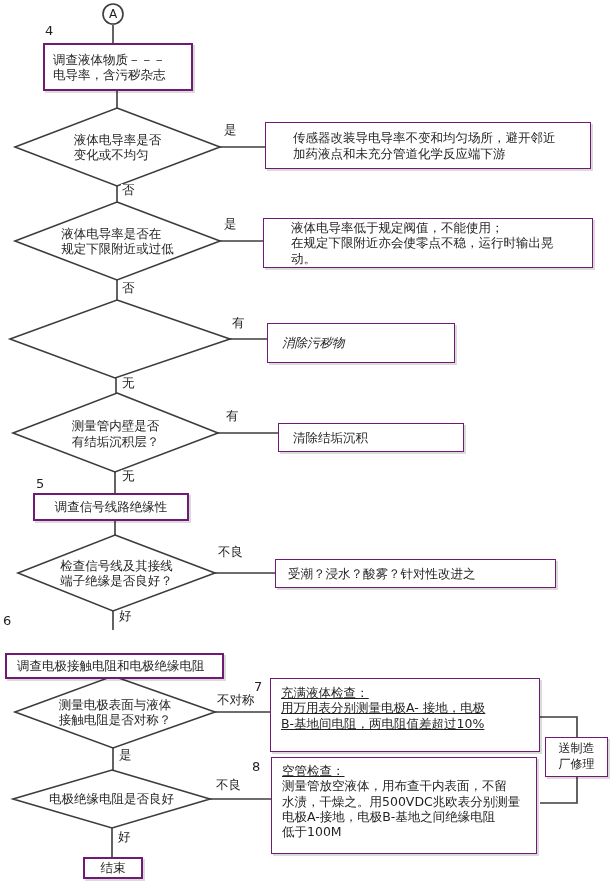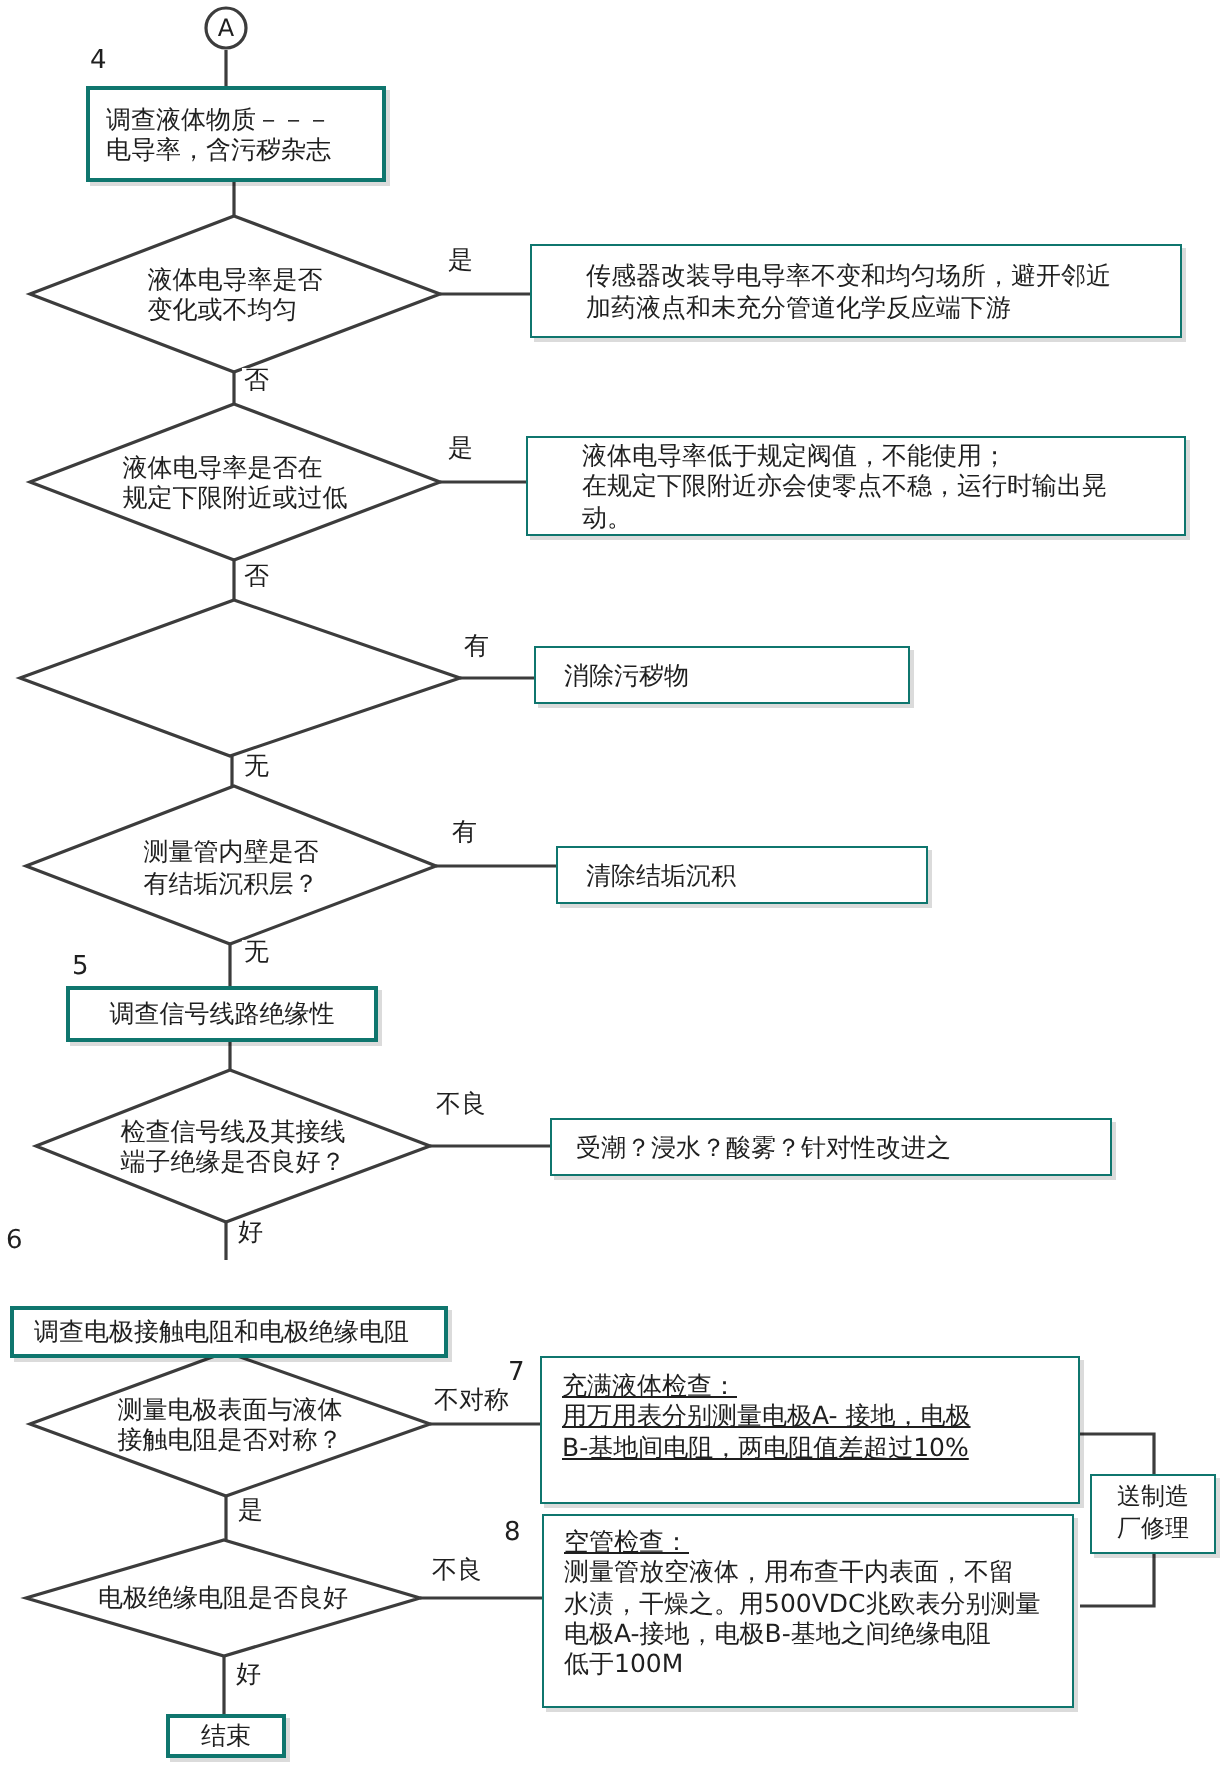--- a/index.html
+++ b/index.html
@@ -4,21 +4,21 @@
 <style>
   html,body{margin:0;padding:0;background:#fff;}
   #stage{
     position:relative;width:614px;height:892px;background:#fff;overflow:hidden;
     font-family:"DejaVu Sans",sans-serif;color:#1f1f1f;
   }
   #wires{position:absolute;left:0;top:0;width:614px;height:892px;}
   .abs{position:absolute;}
   .preline{white-space:pre-line;}
   .node{
-    position:absolute;box-sizing:border-box;border:2px solid #0f766e;background:#fff;
+    position:absolute;box-sizing:border-box;border:2px solid #701a75;background:#fff;
     font-size:12.5px;line-height:1.22;box-shadow:2px 2px 0 rgba(0,0,0,.14);
   }
   .thin{border-width:1.5px;}
   .vcenter{display:flex;align-items:center;}
   .hcenter{display:flex;align-items:center;justify-content:center;text-align:center;}
   .dtext{
     position:absolute;display:flex;align-items:center;justify-content:center;
     font-size:12.5px;line-height:1.22;text-align:left;pointer-events:none;
   }
   .edge-label{position:absolute;font-size:12.5px;line-height:1;background:#fff;padding:0 1px;}
@@ -119,21 +119,21 @@
   <div class="node thin vcenter pad" style="left:265px;top:122px;width:326px;height:47px;">
     <div class="preline">传感器改装导电导率不变和均匀场所，避开邻近
 加药液点和未充分管道化学反应端下游</div>
   </div>
 
   <div class="node thin vcenter pad" style="left:263px;top:218px;width:330px;height:50px;">
     <div class="preline">液体电导率低于规定阀值，不能使用；
 在规定下限附近亦会使零点不稳，运行时输出晃动。</div>
   </div>
 
-  <div class="node thin vcenter" style="left:267px;top:323px;width:188px;height:29px;padding-left:14px;">
+  <div class="node thin vcenter" style="left:267px;top:323px;width:188px;height:40px;padding-left:14px;font-style:italic;">
     <div>消除污秽物</div>
   </div>
 
   <div class="node thin vcenter" style="left:278px;top:423px;width:186px;height:29px;padding-left:14px;">
     <div>清除结垢沉积</div>
   </div>
 
   <div class="node thin vcenter" style="left:275px;top:559px;width:281px;height:29px;padding-left:12px;">
     <div>受潮？浸水？酸雾？针对性改进之</div>
   </div>

